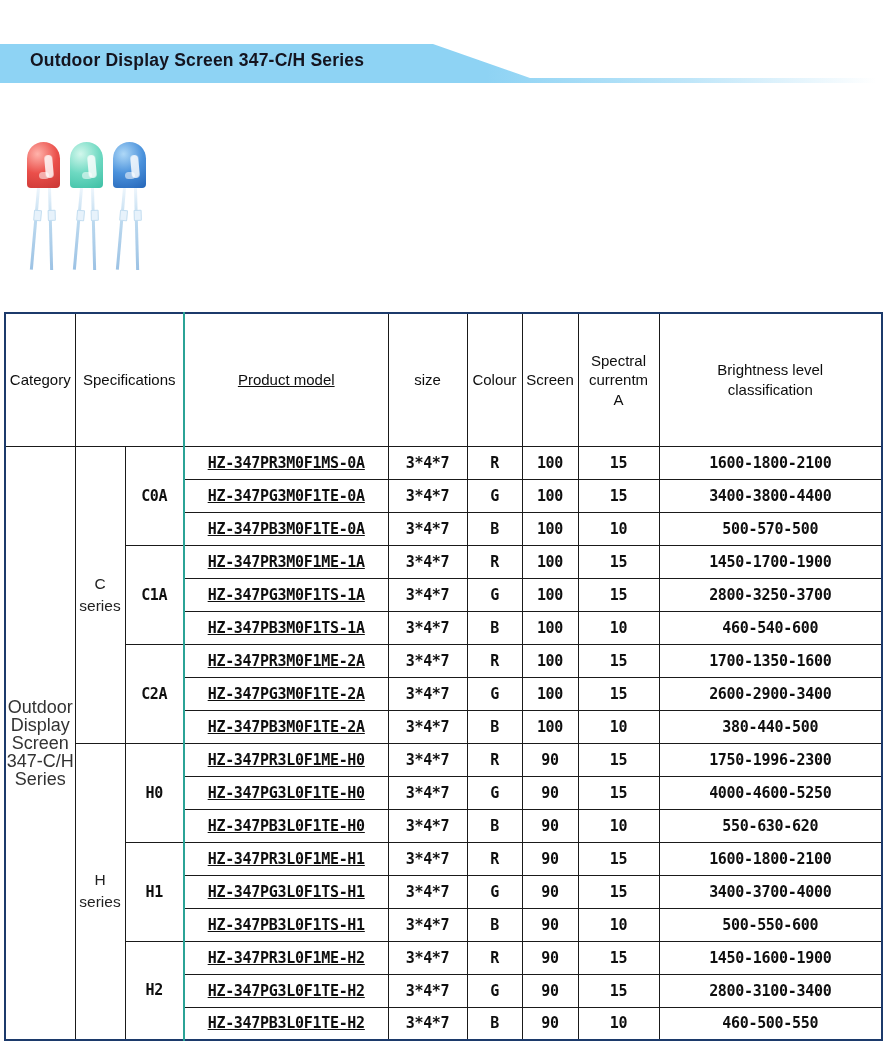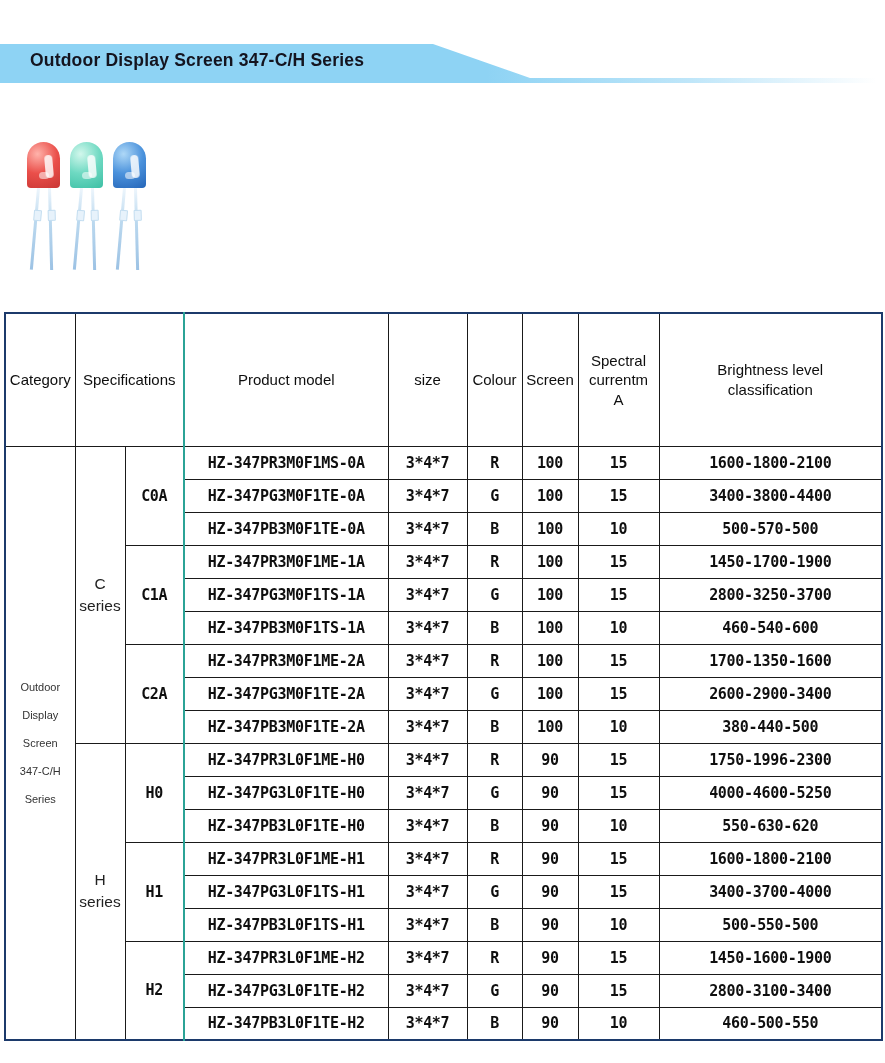--- a/index.html
+++ b/index.html
@@ -67,23 +67,23 @@
   tbody tr { height:33px; }
   th {
     font-weight:normal; font-size:15px; color:#0e0e0e; line-height:1.3;
     font-family:"Liberation Sans", sans-serif;
   }
   .pre { white-space:pre-line; }
   .mono {
     font-family:"DejaVu Sans Mono","Liberation Mono",monospace;
     font-weight:bold; font-size:15px; color:#0f0f0f; letter-spacing:-0.3px;
   }
-  td.cat  { font-size:11px; color:#333; white-space:pre-line; line-height:28px; }
+  td.cat  { font-size:18px; color:#333; white-space:pre-line; line-height:18px; }
   td.series { font-size:15.5px; color:#222; white-space:pre-line; line-height:22px; }
-  .teal-left { border-left:2px solid var(--accent,#2ba396) !important; }
+  .teal-left { border-left:2px solid var(--accent,#2ba396) !important;text-decoration:underline; }
   thead th { border-bottom:2px solid var(--inner,#1a1a1a); }
 </style>
 </head>
 <body>
 
 <div class="banner">
   <div class="banner-title">Outdoor Display Screen 347-C/H Series</div>
 </div>
 
 <div class="led-figure" id="led-figure">
@@ -278,21 +278,21 @@
         <td class="mono">90</td>
         <td class="mono">15</td>
         <td class="mono">3400-3700-4000</td>
       </tr>
       <tr>
         <td class="mono teal-left">HZ-347PB3L0F1TS-H1</td>
         <td class="mono">3*4*7</td>
         <td class="mono">B</td>
         <td class="mono">90</td>
         <td class="mono">10</td>
-        <td class="mono">500-550-500</td>
+        <td class="mono">500-550-600</td>
       </tr>
       <tr>
         <td class="mono" rowspan="3">H2</td>
         <td class="mono teal-left">HZ-347PR3L0F1ME-H2</td>
         <td class="mono">3*4*7</td>
         <td class="mono">R</td>
         <td class="mono">90</td>
         <td class="mono">15</td>
         <td class="mono">1450-1600-1900</td>
       </tr>

